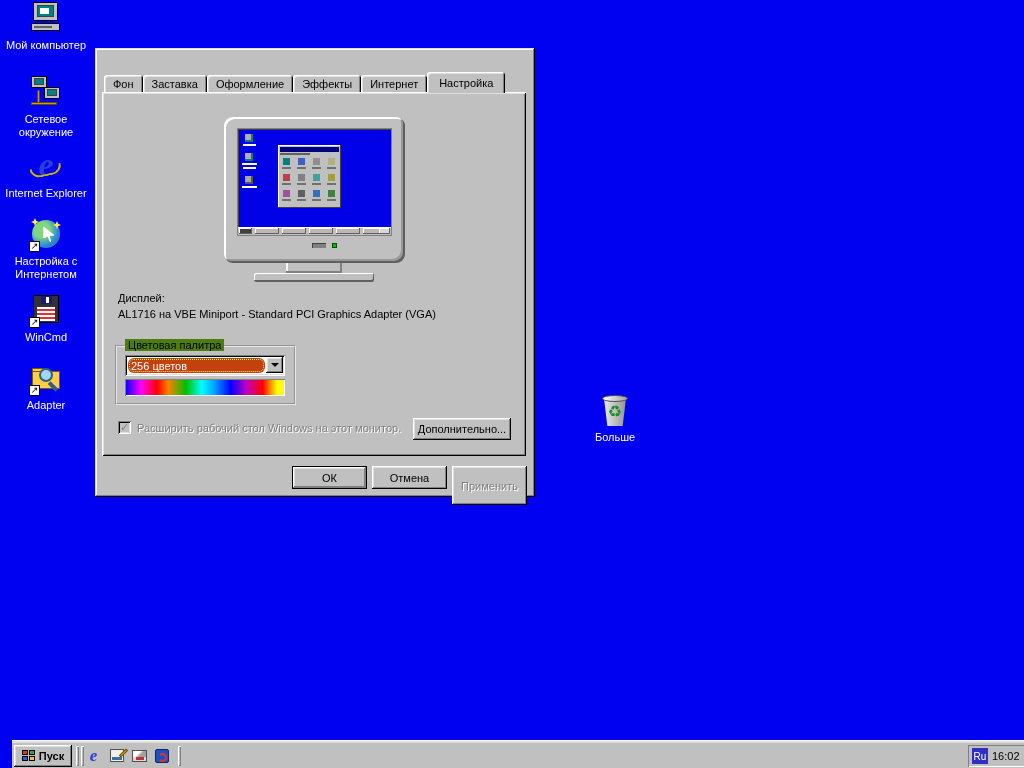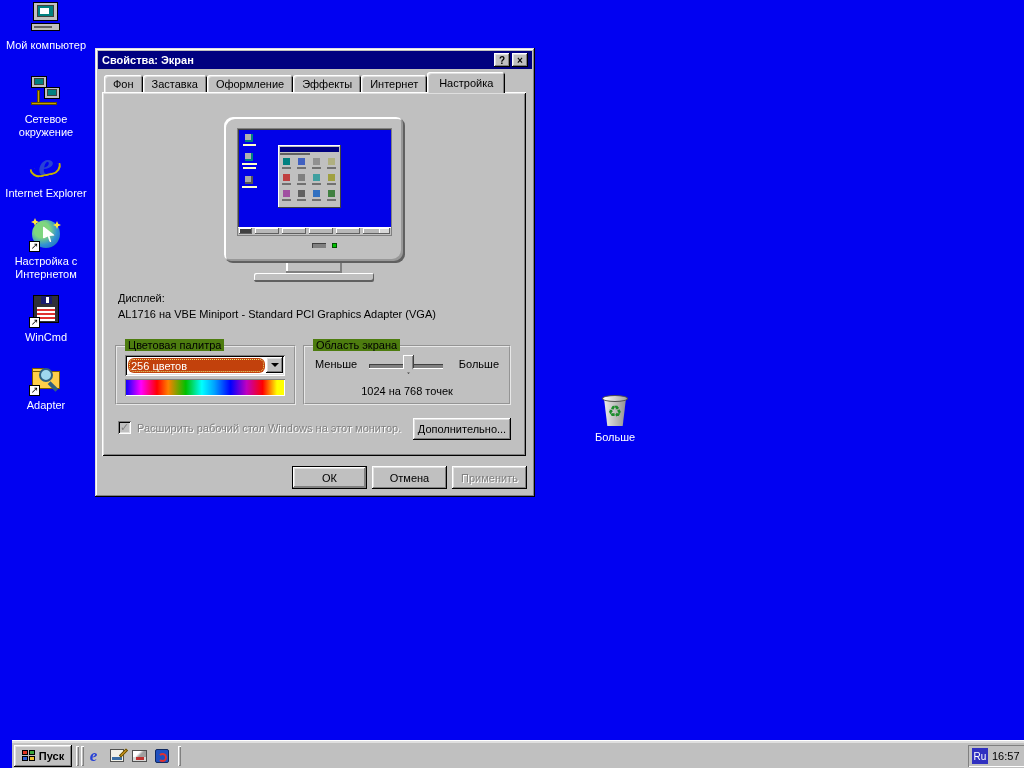--- a/index.html
+++ b/index.html
@@ -171,25 +171,20 @@
   <div class="glyph">
     <div class="abs" style="left:5px; top:4px; width:24px; height:28px; background:linear-gradient(90deg,#efefef,#8f8f8f); clip-path:polygon(4% 0,96% 0,82% 100%,18% 100%);"></div>
     <div class="abs" style="left:4px; top:1px; width:26px; height:7px; background:linear-gradient(90deg,#fff,#a0a0a0); border-radius:50%; border:1px solid #505050;"></div>
     <div class="abs" style="left:8px; top:8px; width:18px; height:20px; color:#1c8c2c; font-size:16px; line-height:20px; text-align:center;">♻</div>
   </div>
   <div class="lbl">Больше</div>
 </div>
 
 <div class="abs raised dialog">
 
-  <div class="titlebar">
-    <span>Свойства: Экран</span>
-    <div class="tb-btn btn" style="right:22px;">?</div>
-    <div class="tb-btn btn" style="right:4px;">×</div>
-  </div>
 
   <div class="abs" style="left:9px; top:24px; display:flex;">
     <div class="tab">
         <span>Фон</span>
       </div>
     <div class="tab">
         <span>Заставка</span>
       </div>
     <div class="tab">
         <span>Оформление</span>
@@ -268,38 +263,30 @@
 
     <div class="groupbox" style="left:13px; top:253px; width:181px; height:60px;">
       <div class="legend">Цветовая палитра</div>
       <div class="combo" style="left:8px; top:8px; width:160px; height:21px;">
         <div class="combo-sel">256 цветов</div>
         <div class="combo-arrow btn"></div>
       </div>
       <div class="spectrum" style="left:8px; top:32px; width:160px; height:17px;"></div>
     </div>
 
-    <div class="groupbox" style="left:201px; top:253px; width:208px; height:60px;">
-      <div class="legend">Область экрана</div>
-      <div class="abs" style="left:10px; top:11px;">Меньше</div>
-      <div class="abs" style="right:10px; top:11px;">Больше</div>
-      <div class="slider-track" style="left:64px; top:17px; width:74px;"></div>
-      <div class="slider-thumb" style="left:98px; top:8px;"></div>
-      <div class="abs" style="left:0; top:38px; width:100%; text-align:center;">1024 на 768 точек</div>
-    </div>
 
     <div class="checkbox" style="left:16px; top:329px;">✓</div>
     <div class="abs disabled-text" style="left:35px; top:330px;">Расширить рабочий стол Windows на этот монитор.</div>
 
     <div class="btn abs" style="left:311px; top:326px; width:98px; height:22px;">Дополнительно...</div>
   </div>
 
   <div class="btn btn-default abs" style="left:197px; top:418px; width:75px; height:23px;">ОК</div>
   <div class="btn abs" style="left:277px; top:418px; width:75px; height:23px;">Отмена</div>
-  <div class="btn abs disabled-text" style="left:357px; top:418px; width:75px; height:23px;text-align:center;">Применить</div>
+  <div class="btn abs disabled-text" style="left:357px; top:418px; width:75px; height:39px;text-align:center;">Применить</div>
 </div>
 
 <div class="taskbar">
   <div class="btn start-btn">
     <div class="flag">
       <div style="background:#e03424;"></div>
         <div style="background:#3aa63a;"></div>
       <div style="background:#2e5fd6;"></div>
         <div style="background:#f0c030;"></div>
     </div>
@@ -327,15 +314,15 @@
   <div class="ql-icon" style="left:141px;">
     <div style="position:relative; width:14px; height:14px; background:#2050c0; border:1px solid #102860; border-radius:2px;">
       <div class="abs" style="left:2px; top:3px; width:9px; height:9px; border:2px solid #e03030; border-left-color:transparent; border-radius:50%;"></div>
     </div>
   </div>
 
   <div class="gripper" style="left:166px;"></div>
 
   <div class="tray">
     <div class="lang-badge">Ru</div>
-    <span>16:57</span>
+    <span>16:02</span>
   </div>
 </div>
 
 </body></html>

